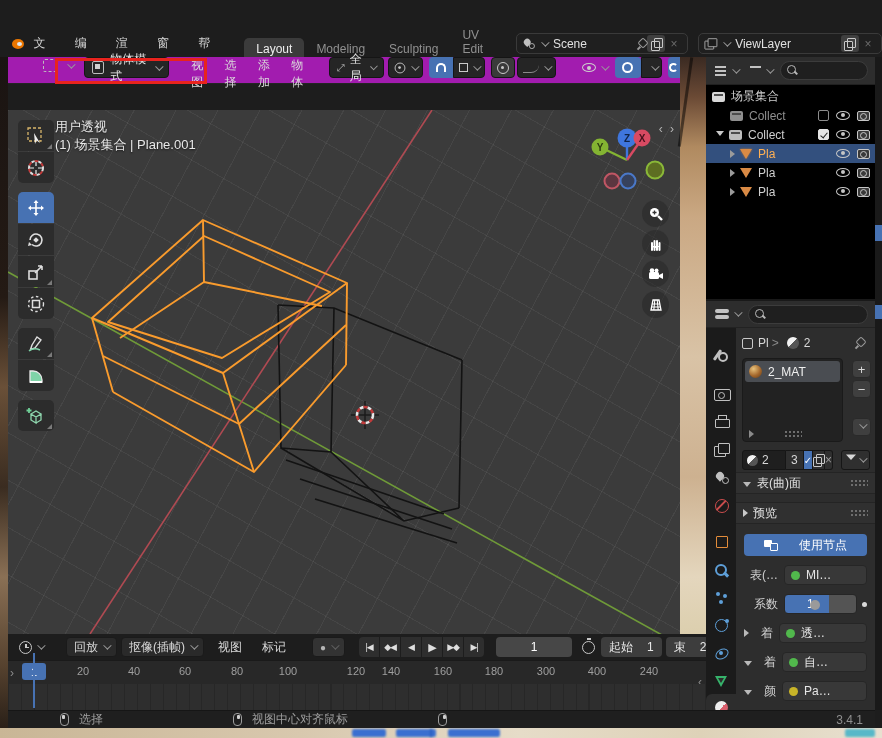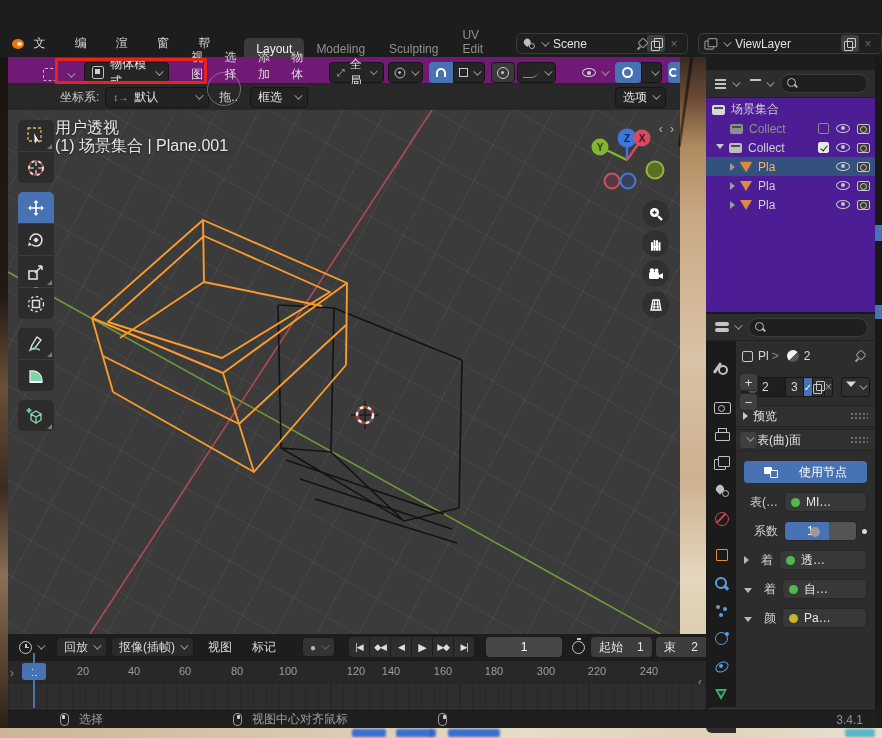--- a/index.html
+++ b/index.html
@@ -43,22 +43,22 @@
   .mag::before { content:""; position:absolute; left:0; top:0; width:7px; height:7px; border:1.5px solid #b8b8b8; border-radius:50%; }
   .mag::after { content:""; position:absolute; left:7px; top:7px; width:4px; height:1.5px; background:#b8b8b8; transform:rotate(45deg); }
   .pin { position:relative; width:11px; height:12px; display:inline-block; }
   .pin::before { content:""; position:absolute; left:3px; top:1px; width:6px; height:6px; border:1.5px solid #9a9a9a; border-radius:2px; transform:rotate(45deg); }
   .pin::after { content:""; position:absolute; left:2px; top:8px; width:1.5px; height:4px; background:#9a9a9a; transform:rotate(45deg); }
   .copy-ic { position:relative; width:11px; height:12px; display:inline-block; }
   .copy-ic::before { content:""; position:absolute; left:0; top:3px; width:7px; height:8px; border:1.3px solid #c8c8c8; border-radius:1px; background:#2c2c2c; }
   .copy-ic::after { content:""; position:absolute; left:3px; top:0; width:7px; height:8px; border:1.3px solid #c8c8c8; border-radius:1px; }
 
   
-  .hdr1 { position:absolute; left:8px; top:57px; width:672px; height:27px; background:#701a75;
-          display:flex; align-items:flex-end; border-bottom:1px solid #242424;padding-left:24px; }
+  .hdr1 { position:absolute; left:8px; top:57px; width:672px; height:27px; background:#a21caf;
+          display:flex; align-items:flex-start; border-bottom:1px solid #242424;padding-left:24px; }
   .hdr2 { position:absolute; left:8px; top:84px; width:672px; height:26px; background:#282828;
           display:flex; align-items:center; }
   .dd { display:flex; align-items:center; background:#252525; border:1px solid #151515; border-radius:4px;
         height:21px; padding:0 7px; color:#e4e4e4; }
   .hmenu { padding:0 10px; color:#dadada; }
   .tool-ic { display:inline-block; width:13px; height:13px; border:1.5px solid #bdbdbd; border-radius:2px; margin-right:6px; position:relative; }
   .tool-ic.mode::before { content:""; position:absolute; left:2px; top:2px; width:5px; height:5px; background:#cfcfcf; }
   .redbox { position:absolute; left:47px; top:1px; width:152px; height:26px; border:3px solid #e8231d; z-index:5; pointer-events:none; }
   .magnet-btn { width:24px; height:21px; background:#4772b3; border-radius:4px 0 0 4px; display:flex; align-items:center; justify-content:center; }
   .magnet { width:10px; height:9px; border:2px solid #fff; border-top:none; border-radius:0 0 6px 6px; transform:rotate(180deg); }
@@ -73,21 +73,21 @@
   .overlay-btn { width:26px; height:21px; background:#4772b3; border-radius:4px; display:flex; align-items:center; justify-content:center; }
   .ring { width:11px; height:11px; border:2px solid #fff; border-radius:50%; }
   .ghost-ring { position:absolute; left:199px; top:-12px; width:34px; height:34px; border:1.6px solid rgba(200,200,200,.45); border-radius:50%; }
 
   
   .viewport { position:absolute; left:8px; top:110px; width:672px; height:524px; background:#3b3b3b; overflow:hidden;
     background-image:
       repeating-linear-gradient(118deg, rgba(255,255,255,.055) 0 1px, transparent 1px 37px),
       repeating-linear-gradient(210deg, rgba(255,255,255,.05) 0 1px, transparent 1px 41px);
   }
-  .vp-label { position:absolute; left:47px; color:#e8e8e8; font-size:16px; text-shadow:0 1px 2px rgba(0,0,0,.6); }
+  .vp-label { position:absolute; left:47px; color:#e8e8e8; font-size:13px; text-shadow:0 1px 2px rgba(0,0,0,.6); }
   .vp-svg { position:absolute; left:0; top:0; }
   .region-arrows { position:absolute; right:4px; top:12px; color:#b5b5b5; font-size:12px; letter-spacing:2px; }
 
   
   .vtoolbar { position:absolute; left:10px; top:10px; width:36px; }
   .vtool { width:36px; height:31px; background:#2c2c2c; border-radius:0; margin-bottom:1px;
            display:flex; align-items:center; justify-content:center; position:relative; }
   .vtool.grp-top { border-radius:5px 5px 0 0; }
   .vtool.grp-bot { border-radius:0 0 5px 5px; margin-bottom:9px; }
   .vtool.solo { border-radius:5px; margin-bottom:9px; }
@@ -104,21 +104,21 @@
   .strip-mid::before { content:""; position:absolute; left:4px; top:0; width:3px; height:90px; background:rgba(0,0,0,.5); transform:rotate(8deg); }
   .strip-left { position:absolute; left:0; top:57px; width:8px; height:671px;
     background:linear-gradient(180deg,#1a1412 0,#241a14 240px,#6a5038 330px,#3a2c20 430px,#8a7055 520px,#55412e 610px,#2a2018 100%); }
   .strip-right { position:absolute; left:875px; top:57px; width:7px; height:653px; background:#191919; }
   .strip-right .frag { position:absolute; left:0; width:7px; background:#4772b3; }
   .strip-bottom { position:absolute; left:0; top:728px; width:882px; height:10px;
     background:linear-gradient(90deg,#c9b696 0,#d8c8ae 300px,#e6dcc8 520px,#ded2b8 700px,#e8e0d0 100%); }
   .strip-bottom .glyph { position:absolute; top:1px; height:8px; background:#3a6fd0; filter:blur(1px); border-radius:2px; }
 
   
-  .rightpanel { position:absolute; left:706px; top:70px; width:169px; height:653px; background:#4c1d95; }
+  .rightpanel { position:absolute; left:706px; top:57px; width:169px; height:653px; background:#000000; }
   .outliner-hdr { position:absolute; left:0; top:0; width:169px; height:28px; background:#2d2d2d; display:flex; align-items:center; border-bottom:1px solid #202020; }
   .ed-icon-btn { display:flex; align-items:center; padding:2px 3px; margin-left:6px; border-radius:3px; }
   .outl-ic { width:12px; height:11px; position:relative; }
   .outl-ic::before { content:""; position:absolute; left:0; top:1px; width:11px; height:2px; background:#c2c2c2; box-shadow:0 4px 0 #c2c2c2, 0 8px 0 #c2c2c2; }
   .filter-ic { width:11px; height:10px; position:relative; }
   .filter-ic::before { content:""; position:absolute; left:0; top:0; width:11px; height:2px; background:#c2c2c2; box-shadow:2px 4px 0 -1px #c2c2c2, 4px 7px 0 -2px #c2c2c2; }
   .search-box { display:flex; align-items:center; background:#1f1f1f; border:1px solid #3c3c3c; border-radius:10px;
                 height:19px; flex:1; margin:0 7px 0 5px; padding:0 6px; }
   .otree { position:absolute; left:0; top:30px; width:169px; }
   .orow { height:19px; display:flex; align-items:center; padding-left:6px; position:relative; color:#cfcfcf; }
@@ -345,38 +345,20 @@
         </div>
       <div class="dd" style="padding:0 4px;">
           <span class="chev"></span>
         </div>
     </div>
     <div class="overlay-btn" style="margin-left:6px;width:22px;border-radius:4px 0 0 4px;">
       <span style="width:9px;height:9px;border:2px solid #fff;border-radius:50%;border-right-color:transparent;"></span>
     </div>
   </div>
 
-  <div class="hdr2">
-    <div class="ghost-ring"></div>
-    <span style="margin-left:52px;color:#c9c9c9;">坐标系:</span>
-    <div class="dd" style="margin-left:6px;width:104px;background:#232323;">
-      <span style="color:#bbb;margin-right:6px;font-size:10px;">↕→</span>
-      <span>默认</span>
-      <span class="chev" style="margin-left:auto"></span>
-    </div>
-    <span style="margin-left:10px;color:#d4d4d4;">拖..</span>
-    <div class="dd" style="margin-left:12px;width:58px;background:#232323;">
-      <span>框选</span>
-      <span class="chev" style="margin-left:auto"></span>
-    </div>
-    <div class="dd" style="margin-left:auto;margin-right:14px;background:#232323;">
-      <span>选项</span>
-      <span class="chev"></span>
-    </div>
-  </div>
 
   <div class="viewport">
     <svg class="vp-svg" width="672" height="524" viewBox="0 0 672 524">
 
       <line x1="0" y1="162" x2="672" y2="535" stroke="#6f9a38" stroke-width="1.6"></line>
       <line x1="424" y1="0" x2="82" y2="524" stroke="#b04a52" stroke-width="1.6"></line>
 
       <g stroke="#131313" stroke-width="1.6" fill="none">
         <path d="M270,195 L326,198 L454,250"></path>
         <path d="M270,195 L273,338 L323,342 M326,198 L323,342 M454,250 L451,398"></path>
@@ -645,20 +627,31 @@
       <div class="pcontent">
         <div class="crumb">
           <span class="sq-ic"></span>
           <span>Pl</span>
           <span style="margin:0 3px;color:#8a8a8a;">&gt;</span>
           <span class="sphere"></span>
           <span>2</span>
           <span class="pin" style="margin-left:auto;margin-right:4px;"></span>
         </div>
         <div style="display:flex;">
+          <div class="slotbox" style="flex:1;">
+            <div class="slotrow">
+              <span class="matthumb"></span>
+              <span>2_MAT</span>
+            </div>
+            <div class="slot-grip">
+              <span class="tri" style="border-left-color:#8a8a8a;"></span>
+              <span class="grip" style="margin:0;"></span>
+              <span style="width:10px;"></span>
+            </div>
+          </div>
           <div style="width:26px;position:relative;">
             <div class="sbtn" style="position:absolute;top:4px;left:3px;">+</div>
             <div class="sbtn" style="position:absolute;top:24px;left:3px;">−</div>
             <div class="sbtn" style="position:absolute;top:62px;left:3px;">
                 <span class="chev" style="margin:0 0 2px 0;"></span>
               </div>
           </div>
         </div>
         <div class="dbrow">
           <div class="dbname">
@@ -669,28 +662,28 @@
           <div class="shield">✓</div>
           <div class="dbbtn">
               <span class="copy-ic"></span>
             </div>
           <div class="dbbtn last" style="color:#9a9a9a;">×</div>
           <div class="node-dd">
             <span class="nodetri"></span>
             <span class="chev" style="margin-left:3px;"></span>
           </div>
         </div>
+        <div class="panelhdr" style="margin-top:2px;">
+          <span class="twisty open" style="margin-right:6px;"></span>
+          <span>表(曲)面</span>
+          <span class="grip"></span>
+        </div>
         <div class="panelhdr">
           <span class="tri" style="border-left-color:#c9c9c9;"></span>
           <span>预览</span>
-          <span class="grip"></span>
-        </div>
-        <div class="panelhdr" style="margin-top:2px;">
-          <span class="twisty open" style="margin-right:6px;"></span>
-          <span>表(曲)面</span>
           <span class="grip"></span>
         </div>
         <div class="usebtn">
           <span class="nodes-ic"></span>
           <span>使用节点</span>
         </div>
         <div class="frow">
           <span class="flabel">表(…</span>
           <div class="valbtn">
             <span class="dot green"></span>
@@ -732,21 +725,21 @@
       </div>
     </div>
   </div>
 
   <div class="timeline">
     <div class="tl-hdr">
       <div class="ed-icon-btn" style="margin-left:8px;">
         <span class="clock-ic"></span>
         <span class="chev"></span>
       </div>
-      <div class="tl-dd" style="margin-left:10px;">
+      <div class="tl-dd" style="margin-left:20px;">
         <span>回放</span>
         <span class="chev"></span>
       </div>
       <div class="tl-dd">
         <span>抠像(插帧)</span>
         <span class="chev"></span>
       </div>
       <div class="hmenu">视图</div>
       <div class="hmenu">标记</div>
       <div class="tl-dd" style="margin-left:16px;background:#333;">
@@ -777,21 +770,21 @@
       <span class="rn" style="left:75px">20</span>
       <span class="rn" style="left:126px">40</span>
       <span class="rn" style="left:177px">60</span>
       <span class="rn" style="left:229px">80</span>
       <span class="rn" style="left:280px">100</span>
       <span class="rn" style="left:348px">120</span>
       <span class="rn" style="left:383px">140</span>
       <span class="rn" style="left:435px">160</span>
       <span class="rn" style="left:486px">180</span>
       <span class="rn" style="left:538px">300</span>
-      <span class="rn" style="left:589px">220</span>
+      <span class="rn" style="left:589px">400</span>
       <span class="rn" style="left:641px">240</span>
       <span style="position:absolute;right:4px;top:14px;color:#8a8a8a;">‹</span>
       <div class="cur-marker">1</div>
     </div>
     <div class="tl-keys"></div>
     <div class="cur-line"></div>
   </div>
 
   <div class="statusbar">
     <span class="mouse l" style="margin-left:52px;"></span>

